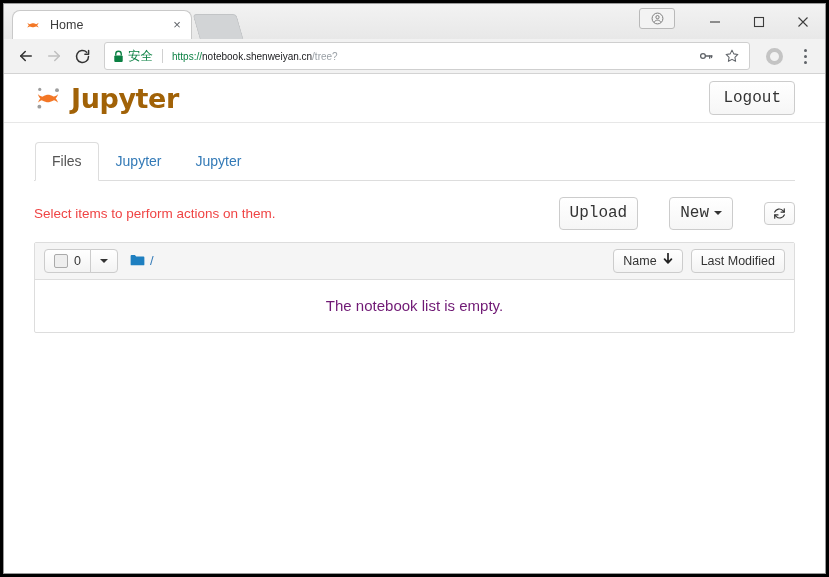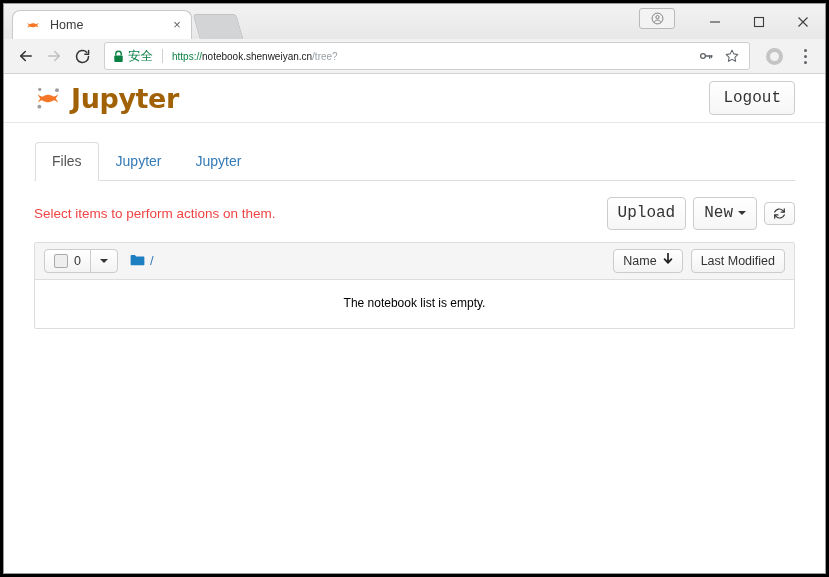--- a/index.html
+++ b/index.html
@@ -289,21 +289,21 @@
     align-items: center;
     margin-top: 16px;
     min-height: 28px;
   }
   .hint {
     font-size: 13.5px;
     color: #ef4444;
     flex: 1 1 auto;
     line-height: 1.42;
   }
-  .toolbar-actions { display: flex; align-items: center; }
+  .toolbar-actions { display: flex; align-items: center; gap: 24px; }
   .toolbar-actions .btn { margin-left: 7px; padding: 5px 10px; }
   .caret {
     display: inline-block;
     width: 0; height: 0;
     margin-left: 5px;
     vertical-align: middle;
     border-left: 4px solid transparent;
     border-right: 4px solid transparent;
     border-top: 4px solid #333;
   }
@@ -356,22 +356,22 @@
   .crumb {
     font-size: 13px;
     color: #337ab7;
     cursor: pointer;
   }
   .sorters { display: flex; align-items: center; }
   .sorters .btn-sm { border-radius: 4px; margin-left: 8px; justify-content: center; }
   .arrow-dn { margin-left: 6px; font-size: 12px; color: #333; }
   .fl-empty {
     text-align: center;
-    color: #000000;
-    font-size: 12px;
+    color: #701a75;
+    font-size: 15px;
     padding: 15px 0 16px;
     line-height: 1.42;
   }
 </style>
 </head>
 <body>
 
 <div class="browser-window">
 
   <div class="tabstrip">

